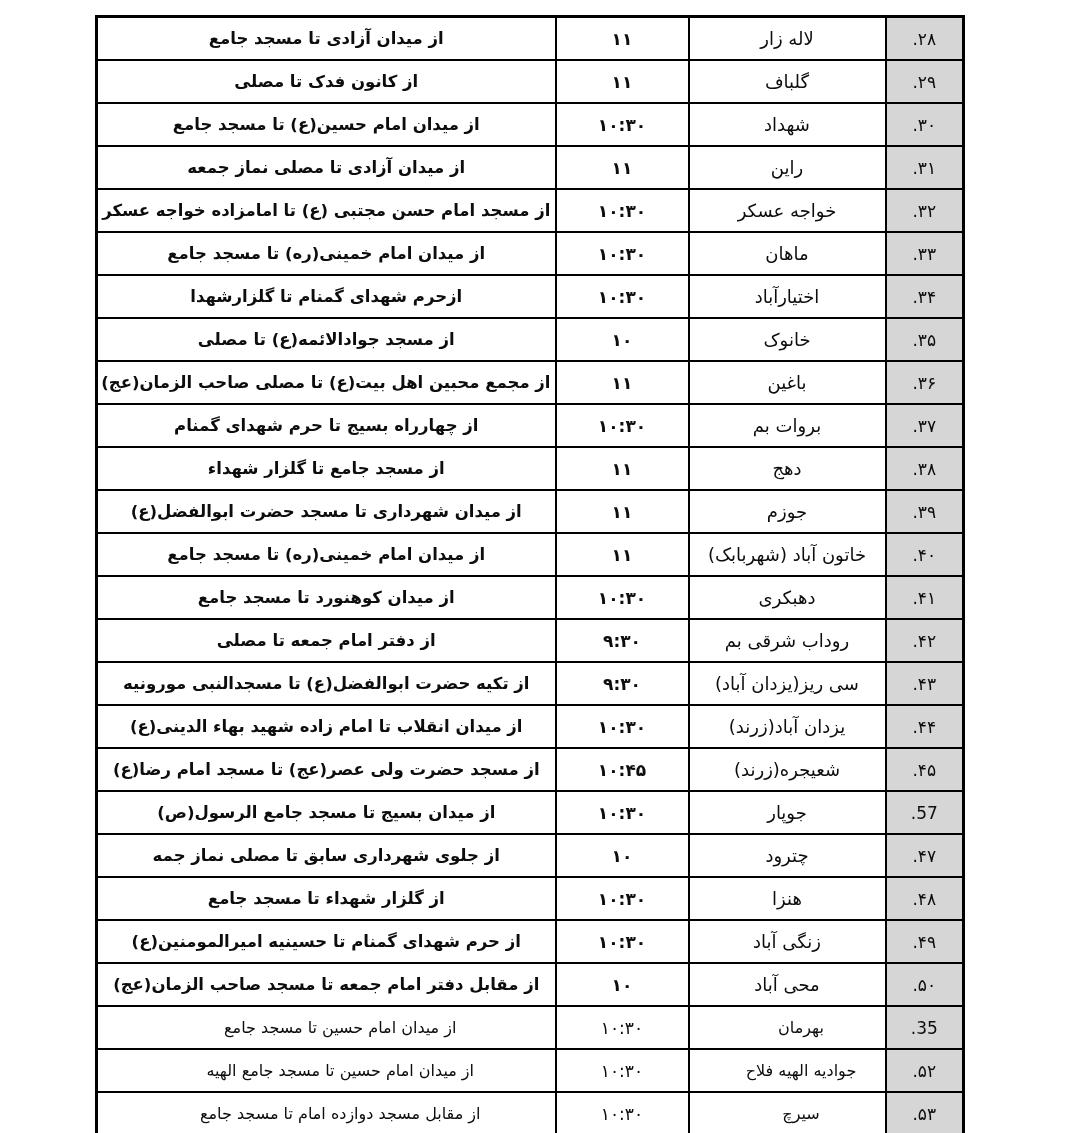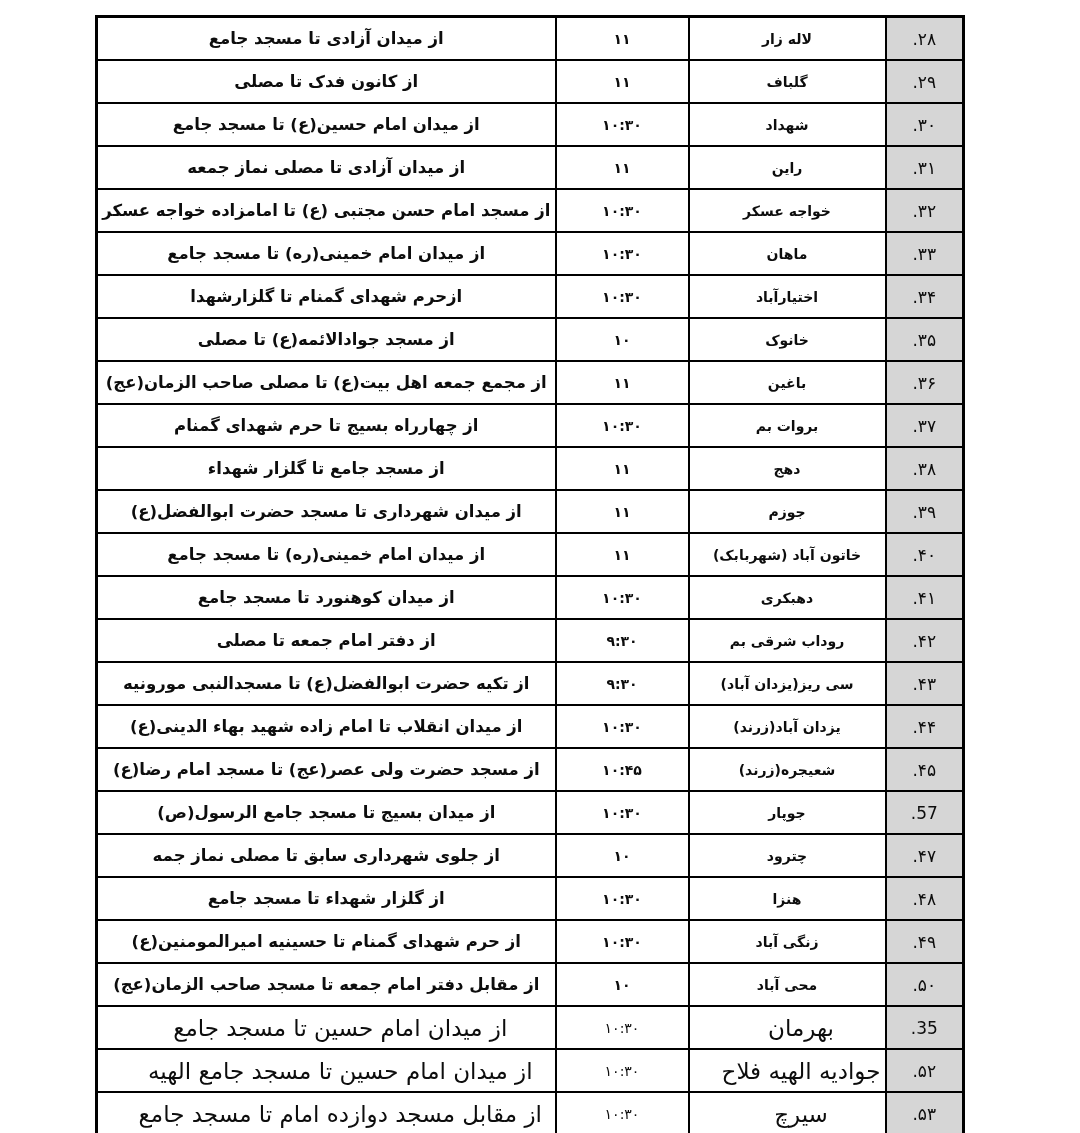--- a/index.html
+++ b/index.html
@@ -33,35 +33,35 @@
     white-space: nowrap;
     color: #0d0d0d;
   }
   td.num {
     background: var(--numbg, #d6d6d6);
     font-size: 17px;
     font-weight: 400;
     color: #222222;
   }
   td.city {
-    font-size: 14px;
-    font-weight: 700;
+    font-size: 18px;
+    font-weight: 400;
   }
   td.time {
-    font-size: 14px;
+    font-size: 17px;
     font-weight: 700;
   }
   td.route {
     font-size: 16.5px;
     font-weight: 700;
   }
   tr.light td.city,
   tr.light td.route {
     font-weight: 400;
-    font-size: 23px;
+    font-size: 16px;
     padding-left: 32px;
   }
   tr.light td.time {
     font-weight: 400;
     letter-spacing: 2px;
   }
 </style>
 </head>
 <body>
 
@@ -119,21 +119,21 @@
         <tr class="row">
     <td class="num">۳۵.</td>
     <td class="city">خانوک</td>
     <td class="time">۱۰</td>
     <td class="route">از مسجد جوادالائمه(ع) تا مصلی</td>
   </tr>
         <tr class="row">
     <td class="num">۳۶.</td>
     <td class="city">باغین</td>
     <td class="time">۱۱</td>
-    <td class="route">از مجمع جمعه اهل بیت(ع) تا مصلی صاحب الزمان(عج)</td>
+    <td class="route">از مجمع محبین اهل بیت(ع) تا مصلی صاحب الزمان(عج)</td>
   </tr>
         <tr class="row">
     <td class="num">۳۷.</td>
     <td class="city">بروات بم</td>
     <td class="time">۱۰:۳۰</td>
     <td class="route">از چهارراه بسیج تا حرم شهدای گمنام</td>
   </tr>
         <tr class="row">
     <td class="num">۳۸.</td>
     <td class="city">دهج</td>

